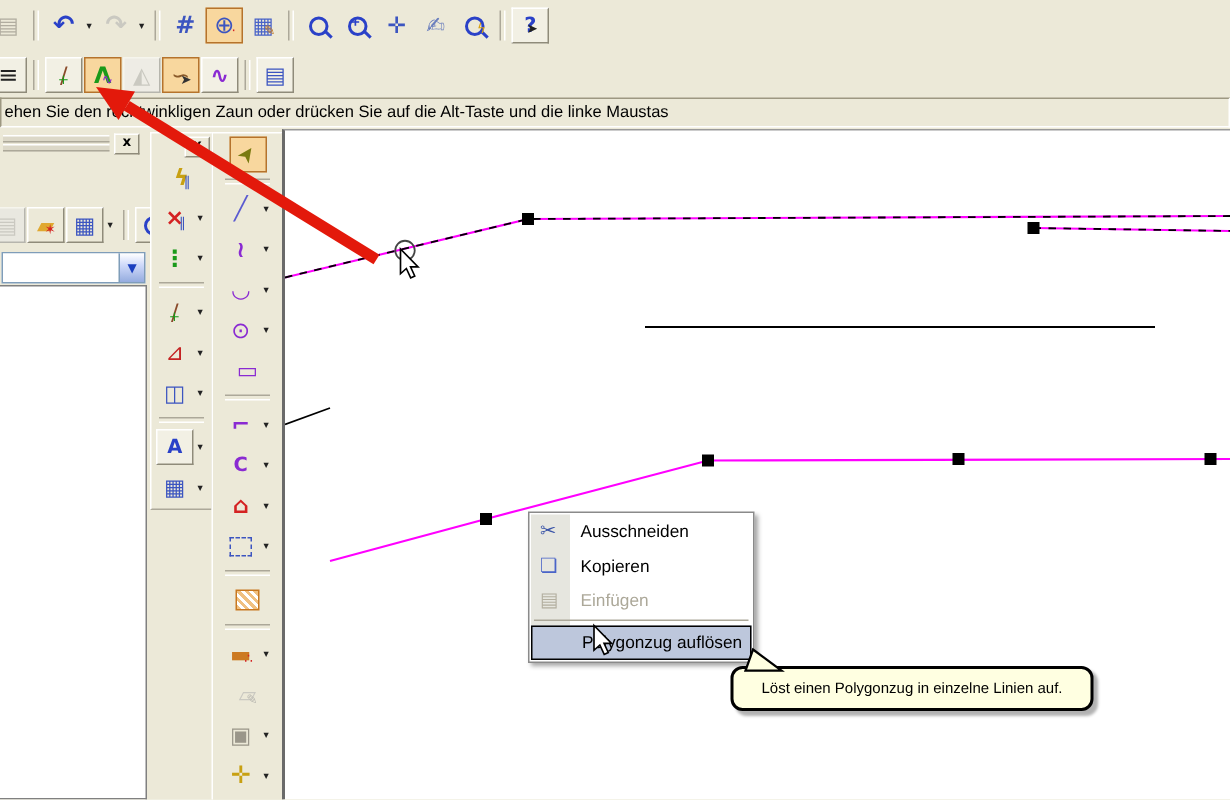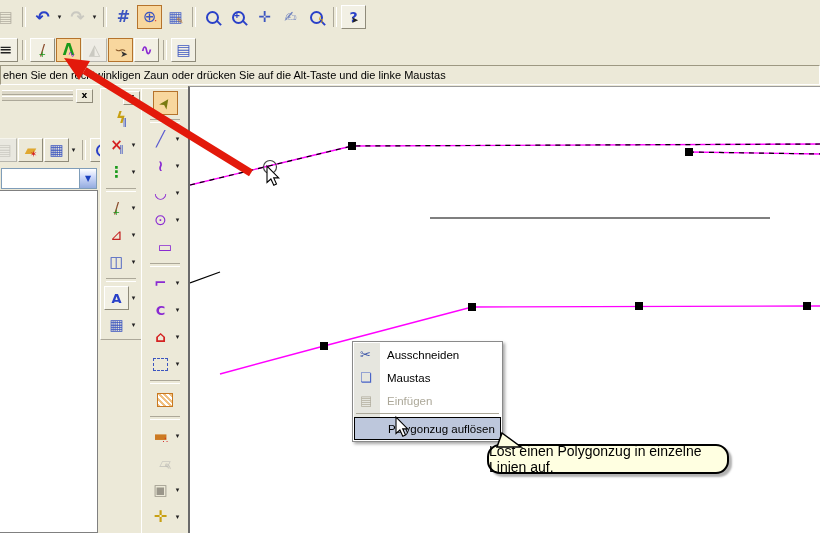--- a/index.html
+++ b/index.html
@@ -54,22 +54,22 @@
   #menu{position:absolute;left:352px;top:341px;width:147px;background:#fff;
     border:1px solid #8a8a8a;box-shadow:2px 2px 3px rgba(0,0,0,.35);padding:1px;z-index:5;}
   #menu::before{content:"";position:absolute;left:1px;top:1px;bottom:1px;width:26px;background:#e6e6df;}
   .mi{height:23px;display:flex;align-items:center;position:relative;padding-left:33px;z-index:1;font-size:11.5px;}
   .mi .mic{position:absolute;left:6px;font-family:"DejaVu Sans",sans-serif;font-size:13px;}
   .mi.dis{color:#aca899;}
   .mi.hl{background:#bdc7dc;border:1px solid #000;height:21px;z-index:2;}
   .msep{height:2px;border-top:1px solid #aca899;margin:1px 2px;position:relative;z-index:1;}
   
   #tooltip{position:absolute;left:487px;top:444px;width:238px;height:26px;background:#ffffe1;
-    border:2px solid #000;border-radius:13px;display:flex;align-items:center;justify-content:center;
-    box-shadow:3px 3px 2px rgba(0,0,0,.3);font-size:14px;z-index:6;}
+    border:2px solid #000;border-radius:8px;display:flex;align-items:center;justify-content:center;
+    box-shadow:3px 3px 2px rgba(0,0,0,.3);font-size:10px;z-index:6;}
   #overlay{position:absolute;left:0;top:0;z-index:9;pointer-events:none;}
 </style>
 </head>
 <body>
 
 <div id="row1" class="hbar" style="top:3px;height:28px;">
     <span class="twrap">
       <div class="tbtn" style="margin-left: -8px;">
         <span style="position: relative; display: inline-flex; align-items: center;">
           <span class="ic" style="color: rgb(177, 173, 160);">▤</span>
@@ -489,21 +489,21 @@
     </svg>
 </div>
 
 <div id="menu">
     <div class="mi">
       <span class="mic" style="color: rgb(58, 84, 168);">✂</span>
       <span>Ausschneiden</span>
     </div>
     <div class="mi">
       <span class="mic" style="color: rgb(74, 100, 200);">❏</span>
-      <span>Maustas</span>
+      <span>Kopieren</span>
     </div>
     <div class="mi dis">
       <span class="mic" style="color: rgb(179, 175, 160);">▤</span>
       <span>Einfügen</span>
     </div>
     <div class="msep"></div>
     <div class="mi hl">
       <span>Polygonzug auflösen</span>
     </div>
   </div>

